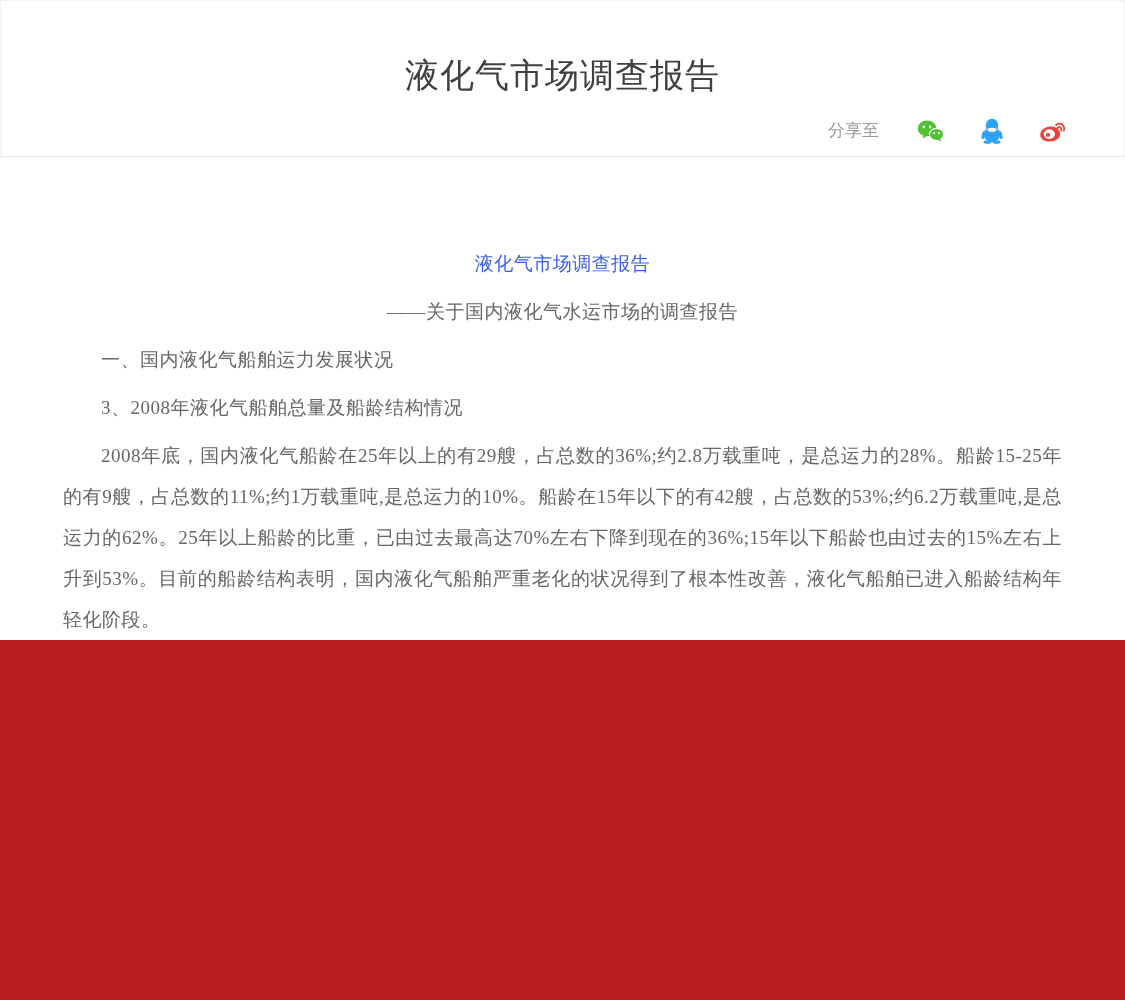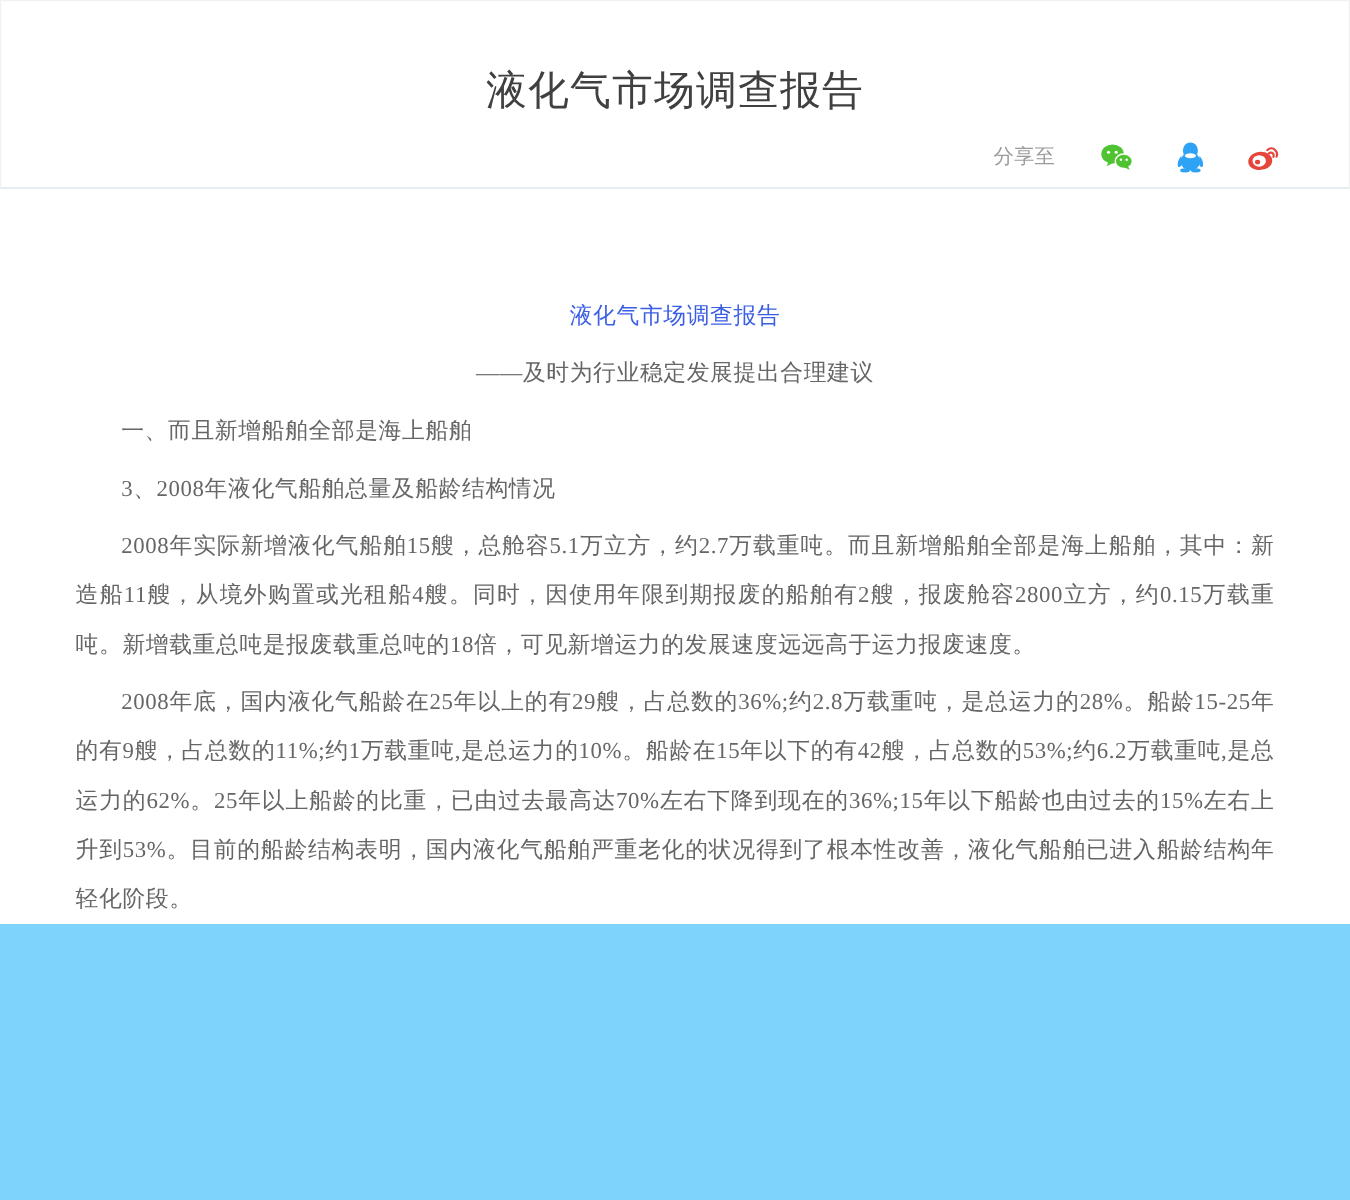--- a/index.html
+++ b/index.html
@@ -3,21 +3,21 @@
 <meta charset="utf-8">
 <style>
   * { margin: 0; padding: 0; box-sizing: border-box; }
   html, body { width: 1125px; background: #fff; }
   body {
     height: 1000px;
     overflow: hidden;
     font-family: "Liberation Serif", "DejaVu Serif", serif;
     position: relative;
   }
-  .page { width: 1125px; height: 1000px; background: #7dd3fc; }
+  .page { width: 1125px; height: 1000px; background: #b91c1c; }
 
   
   .header {
     position: relative;
     height: 157px;
     background: #fff;
     border: 1px solid #f1f1f1;
     border-bottom: 1px solid #e7e7e7;
   }
   .page-title {
@@ -108,22 +108,21 @@
           <path d="M20.5 9.5 C21.3 8.6 23 8.4 24 9.4 C25 10.4 25 11.8 24.6 12.7" stroke="#e6453c" stroke-width="2" fill="none" stroke-linecap="round"></path>
         </svg>
       </span>
     </div>
   </div>
 
   <div class="article">
     <p class="center">
       <a class="doc-link" style="color: rgb(58, 95, 229);">液化气市场调查报告</a>
     </p>
-    <p class="center">——及时为行业稳定发展提出合理建议</p>
+    <p class="center">——关于国内液化气水运市场的调查报告</p>
     <div>
-        <p class="indent">一、而且新增船舶全部是海上船舶</p>
+        <p class="indent">一、国内液化气船舶运力发展状况</p>
         <p class="indent">3、2008年液化气船舶总量及船龄结构情况</p>
-        <p class="indent">2008年实际新增液化气船舶15艘，总舱容5.1万立方，约2.7万载重吨。而且新增船舶全部是海上船舶，其中：新造船11艘，从境外购置或光租船4艘。同时，因使用年限到期报废的船舶有2艘，报废舱容2800立方，约0.15万载重吨。新增载重总吨是报废载重总吨的18倍，可见新增运力的发展速度远远高于运力报废速度。</p>
         <p class="indent">2008年底，国内液化气船龄在25年以上的有29艘，占总数的36%;约2.8万载重吨，是总运力的28%。船龄15-25年的有9艘，占总数的11%;约1万载重吨,是总运力的10%。船龄在15年以下的有42艘，占总数的53%;约6.2万载重吨,是总运力的62%。25年以上船龄的比重，已由过去最高达70%左右下降到现在的36%;15年以下船龄也由过去的15%左右上升到53%。目前的船龄结构表明，国内液化气船舶严重老化的状况得到了根本性改善，液化气船舶已进入船龄结构年轻化阶段。</p>
       </div>
   </div>
 
 </div>
 
 </body></html>

